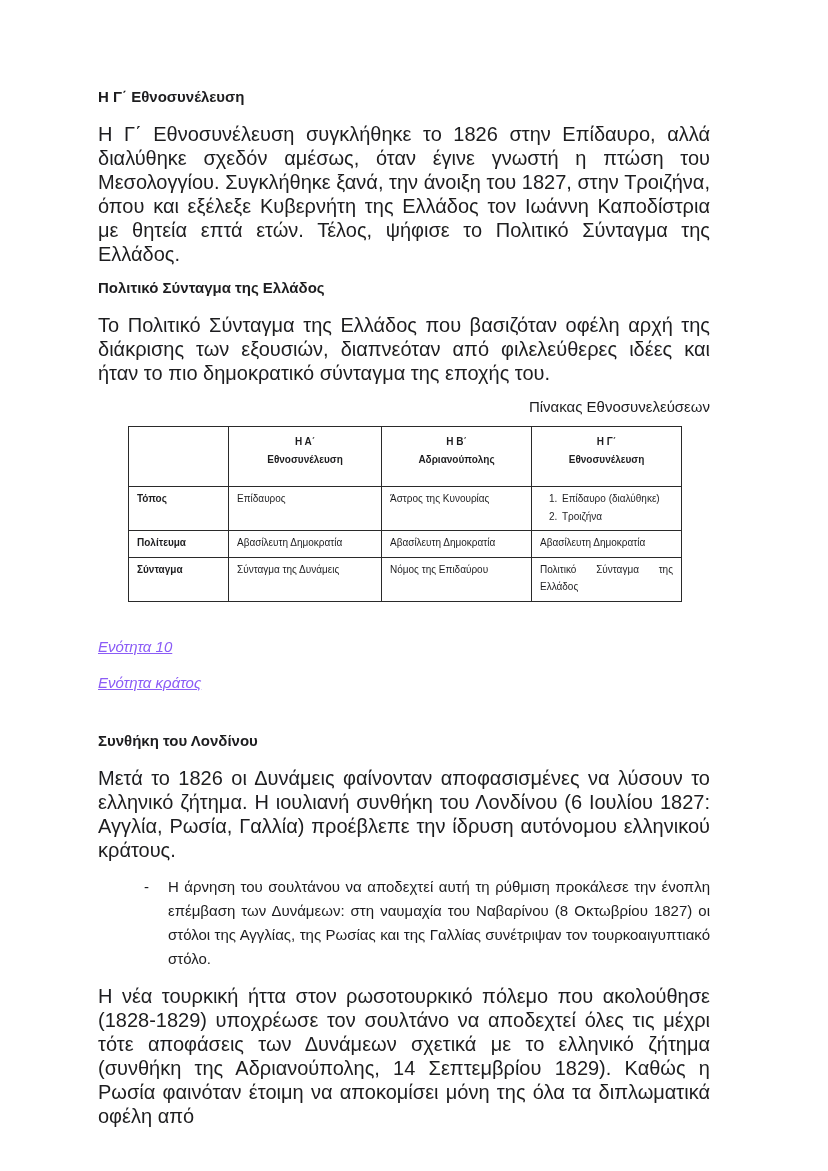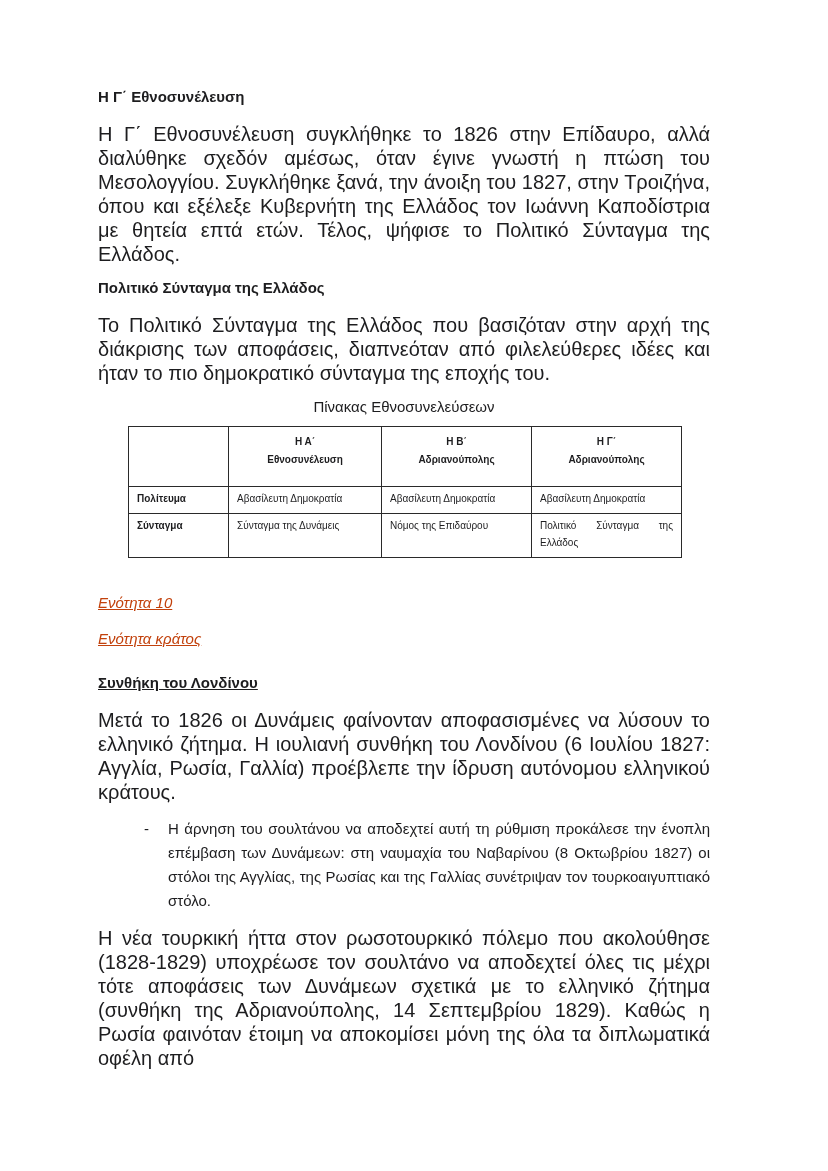--- a/index.html
+++ b/index.html
@@ -20,21 +20,21 @@
     line-height: 18px;
   }
   .para {
     font-size: 20px;
     line-height: 24px;
     text-align: justify;
     margin: 0 0 13px 0;
   }
   .caption {
     font-size: 15px;
-    text-align: center;
+    text-align: right;
     margin: 0 0 10px 0;
     line-height: 18px;
   }
 
   table.assemblies {
     border-collapse: collapse;
     table-layout: fixed;
     margin: 0 0 0 30px;
     font-size: 10px;
     line-height: 17.5px;
@@ -66,26 +66,26 @@
   }
   table.assemblies ol li { padding-left: 2px; }
 
   .links-block { margin-top: 36px; }
   .doc-link {
     display: inline-block;
     font-size: 15px;
     line-height: 18px;
     font-style: italic;
     text-decoration: underline;
-    color: #c2410c;
+    color: #8b5cf6;
     cursor: pointer;
   }
   .link-row { margin: 0 0 18px 0; }
 
-  .heading-treaty { margin-top: 26px; text-decoration: underline; }
+  .heading-treaty { margin-top: 40px; }
 
   .bullet-item {
     display: flex;
     margin: 0 0 13px 0;
   }
   .bullet-marker {
     flex: none;
     width: 24px;
     margin-left: 46px;
     font-size: 15px;
@@ -103,40 +103,51 @@
 <body>
 
 <div class="page">
 
   <h2 class="heading">Η Γ΄  Εθνοσυνέλευση</h2>
 
   <p class="para">Η Γ΄  Εθνοσυνέλευση συγκλήθηκε το 1826 στην Επίδαυρο, αλλά διαλύθηκε σχεδόν αμέσως, όταν έγινε γνωστή η πτώση του Μεσολογγίου. Συγκλήθηκε ξανά, την άνοιξη του 1827, στην Τροιζήνα, όπου και εξέλεξε Κυβερνήτη της Ελλάδος τον Ιωάννη Καποδίστρια με θητεία επτά ετών. Τέλος, ψήφισε το Πολιτικό Σύνταγμα της Ελλάδος.</p>
 
   <h2 class="heading">Πολιτικό Σύνταγμα της Ελλάδος</h2>
 
-  <p class="para">Το Πολιτικό Σύνταγμα της Ελλάδος που βασιζόταν στην αρχή της διάκρισης των αποφάσεις, διαπνεόταν από φιλελεύθερες ιδέες και ήταν το πιο δημοκρατικό σύνταγμα της εποχής του.</p>
+  <p class="para">Το Πολιτικό Σύνταγμα της Ελλάδος που βασιζόταν οφέλη αρχή της διάκρισης των εξουσιών, διαπνεόταν από φιλελεύθερες ιδέες και ήταν το πιο δημοκρατικό σύνταγμα της εποχής του.</p>
 
   <div class="caption">Πίνακας Εθνοσυνελεύσεων</div>
 
   <table class="assemblies">
     <colgroup>
         <col class="c0">
         <col class="c1">
         <col class="c2">
         <col class="c3">
       </colgroup>
     <tbody>
       <tr>
         <td class="corner"></td>
         <th class="colhead">Η Α΄
 Εθνοσυνέλευση</th>
         <th class="colhead">Η Β΄
 Αδριανούπολης</th>
         <th class="colhead">Η Γ΄
-Αδριανούπολης</th>
+Εθνοσυνέλευση</th>
+      </tr>
+      <tr>
+        <th class="rowlabel">Τόπος</th>
+        <td class="cell">Επίδαυρος</td>
+        <td class="cell">Άστρος της Κυνουρίας</td>
+        <td class="cell">
+          <ol>
+            <li>Επίδαυρο (διαλύθηκε)</li>
+            <li>Τροιζήνα</li>
+          </ol>
+        </td>
       </tr>
       <tr>
         <th class="rowlabel">Πολίτευμα</th>
         <td class="cell">Αβασίλευτη Δημοκρατία</td>
         <td class="cell">Αβασίλευτη Δημοκρατία</td>
         <td class="cell">Αβασίλευτη Δημοκρατία</td>
       </tr>
       <tr>
         <th class="rowlabel">Σύνταγμα</th>
         <td class="cell">Σύνταγμα της Δυνάμεις</td>

